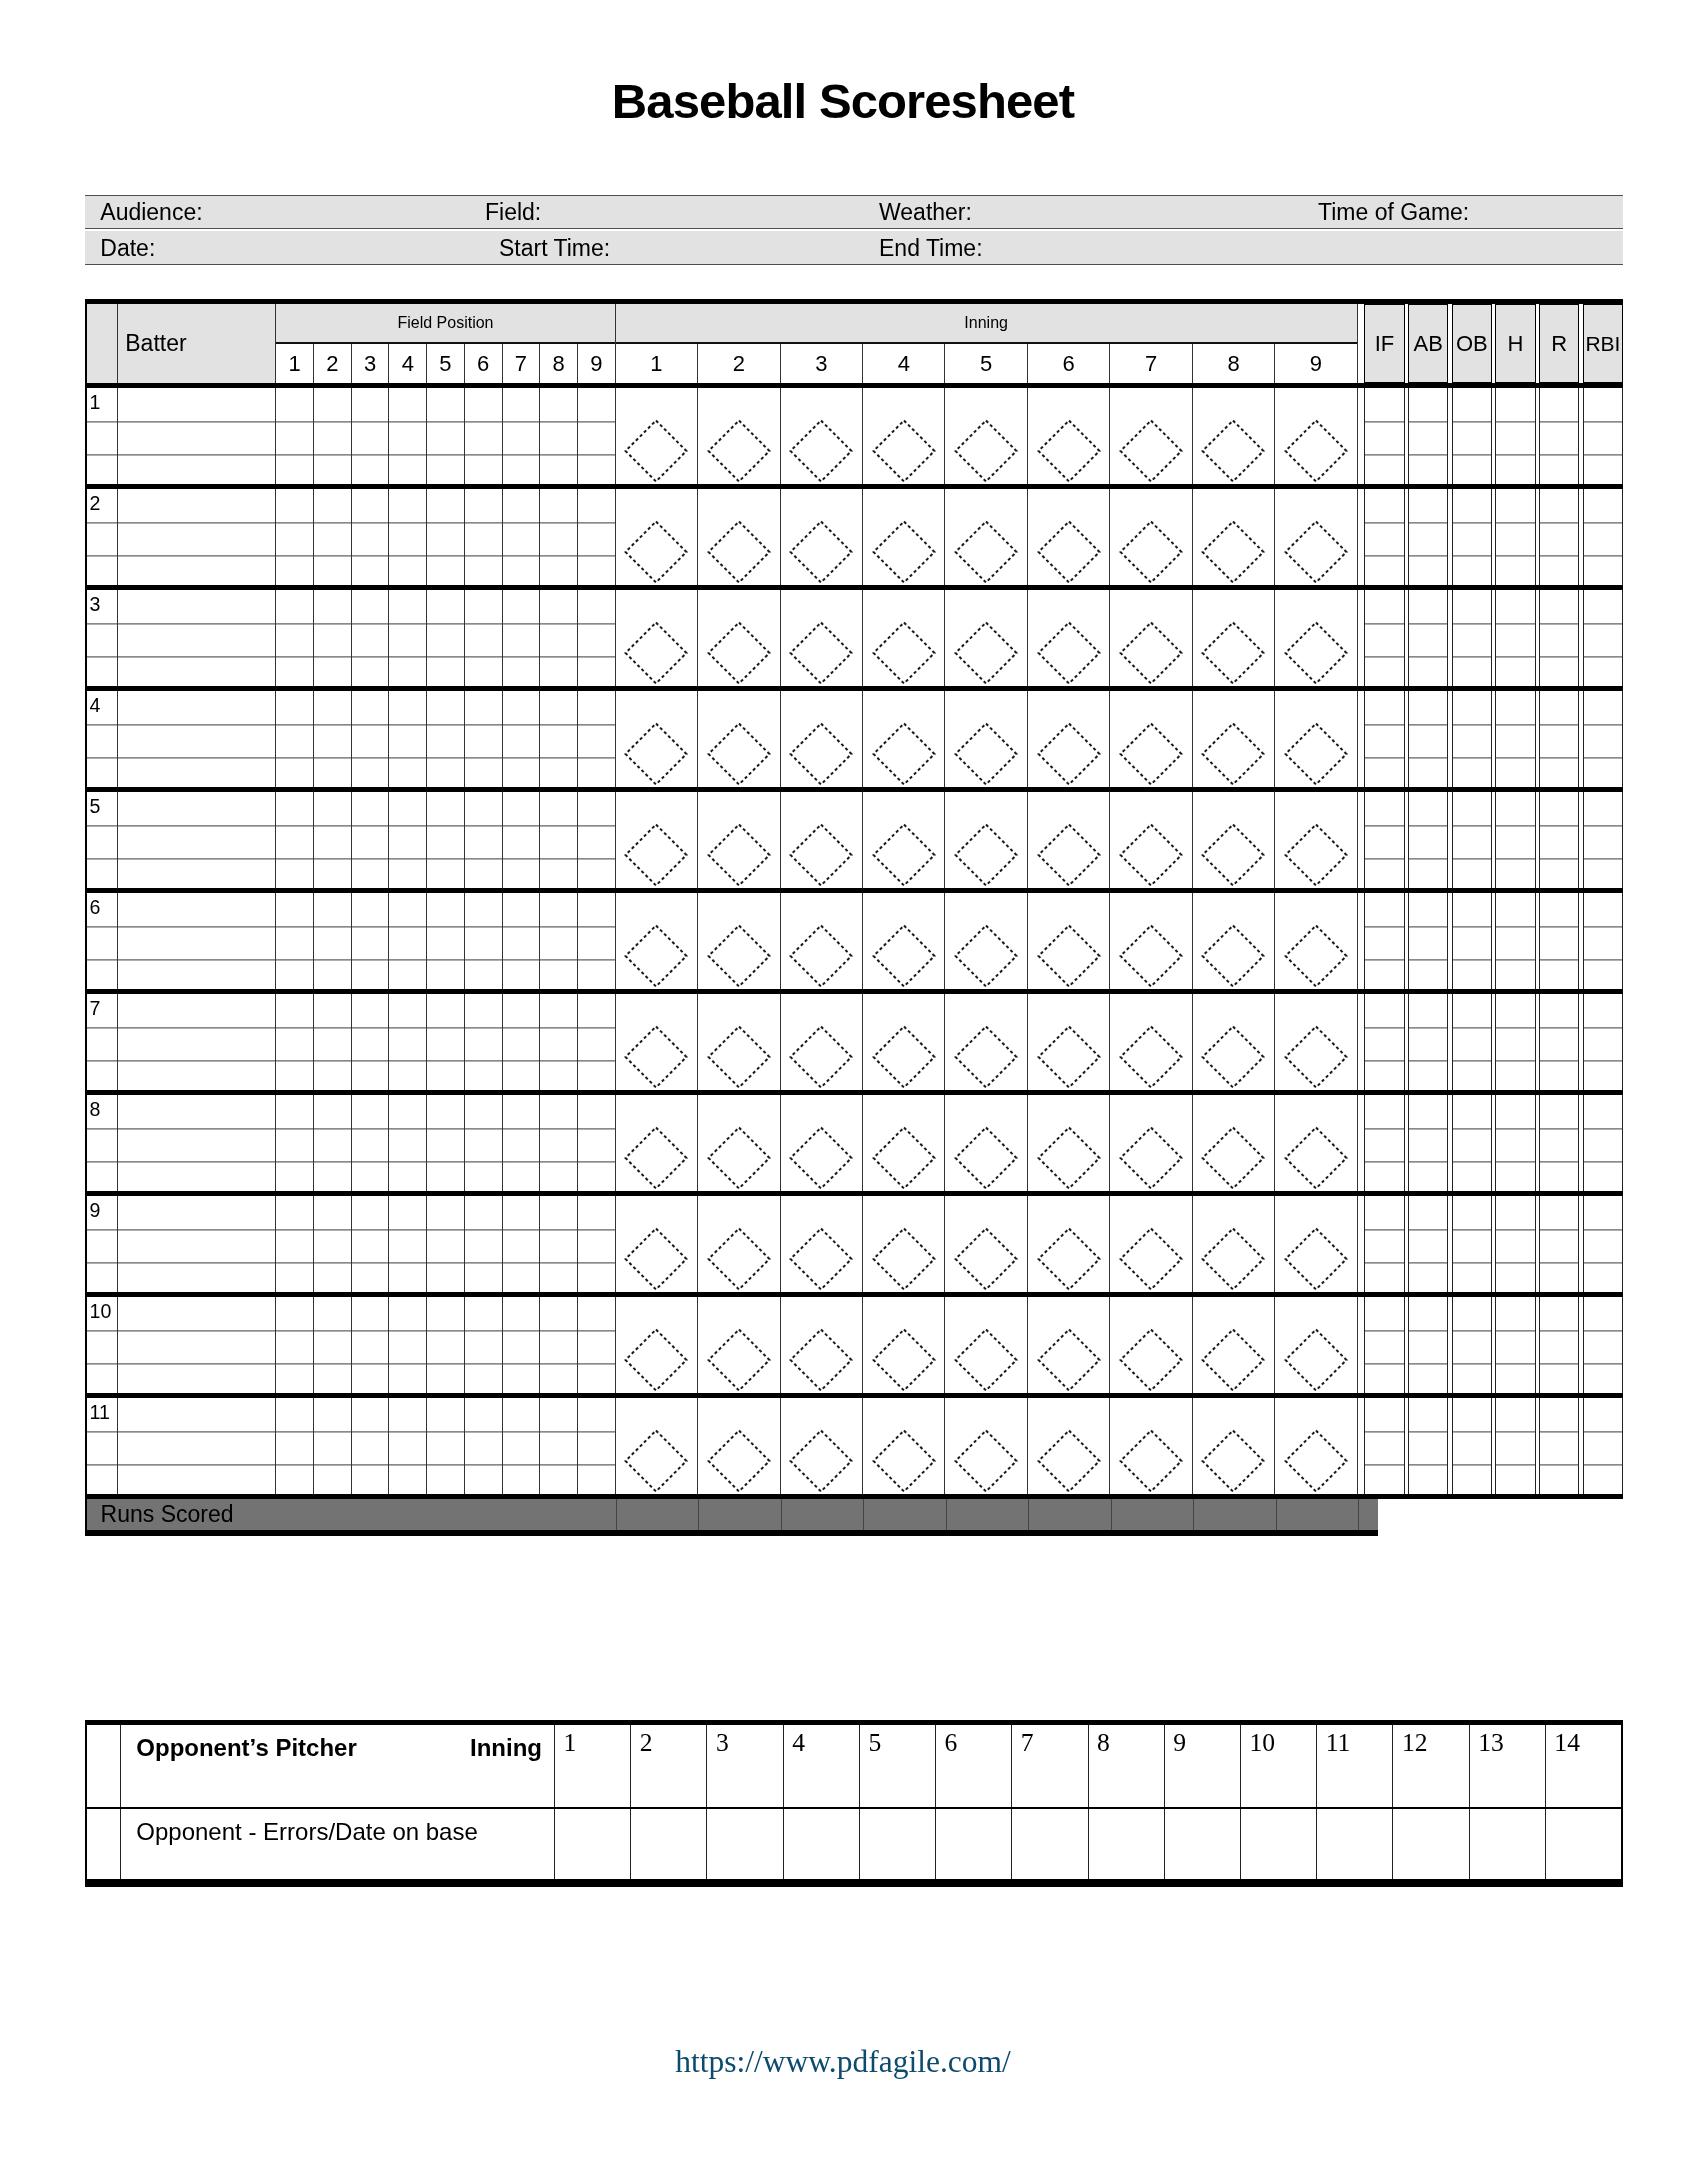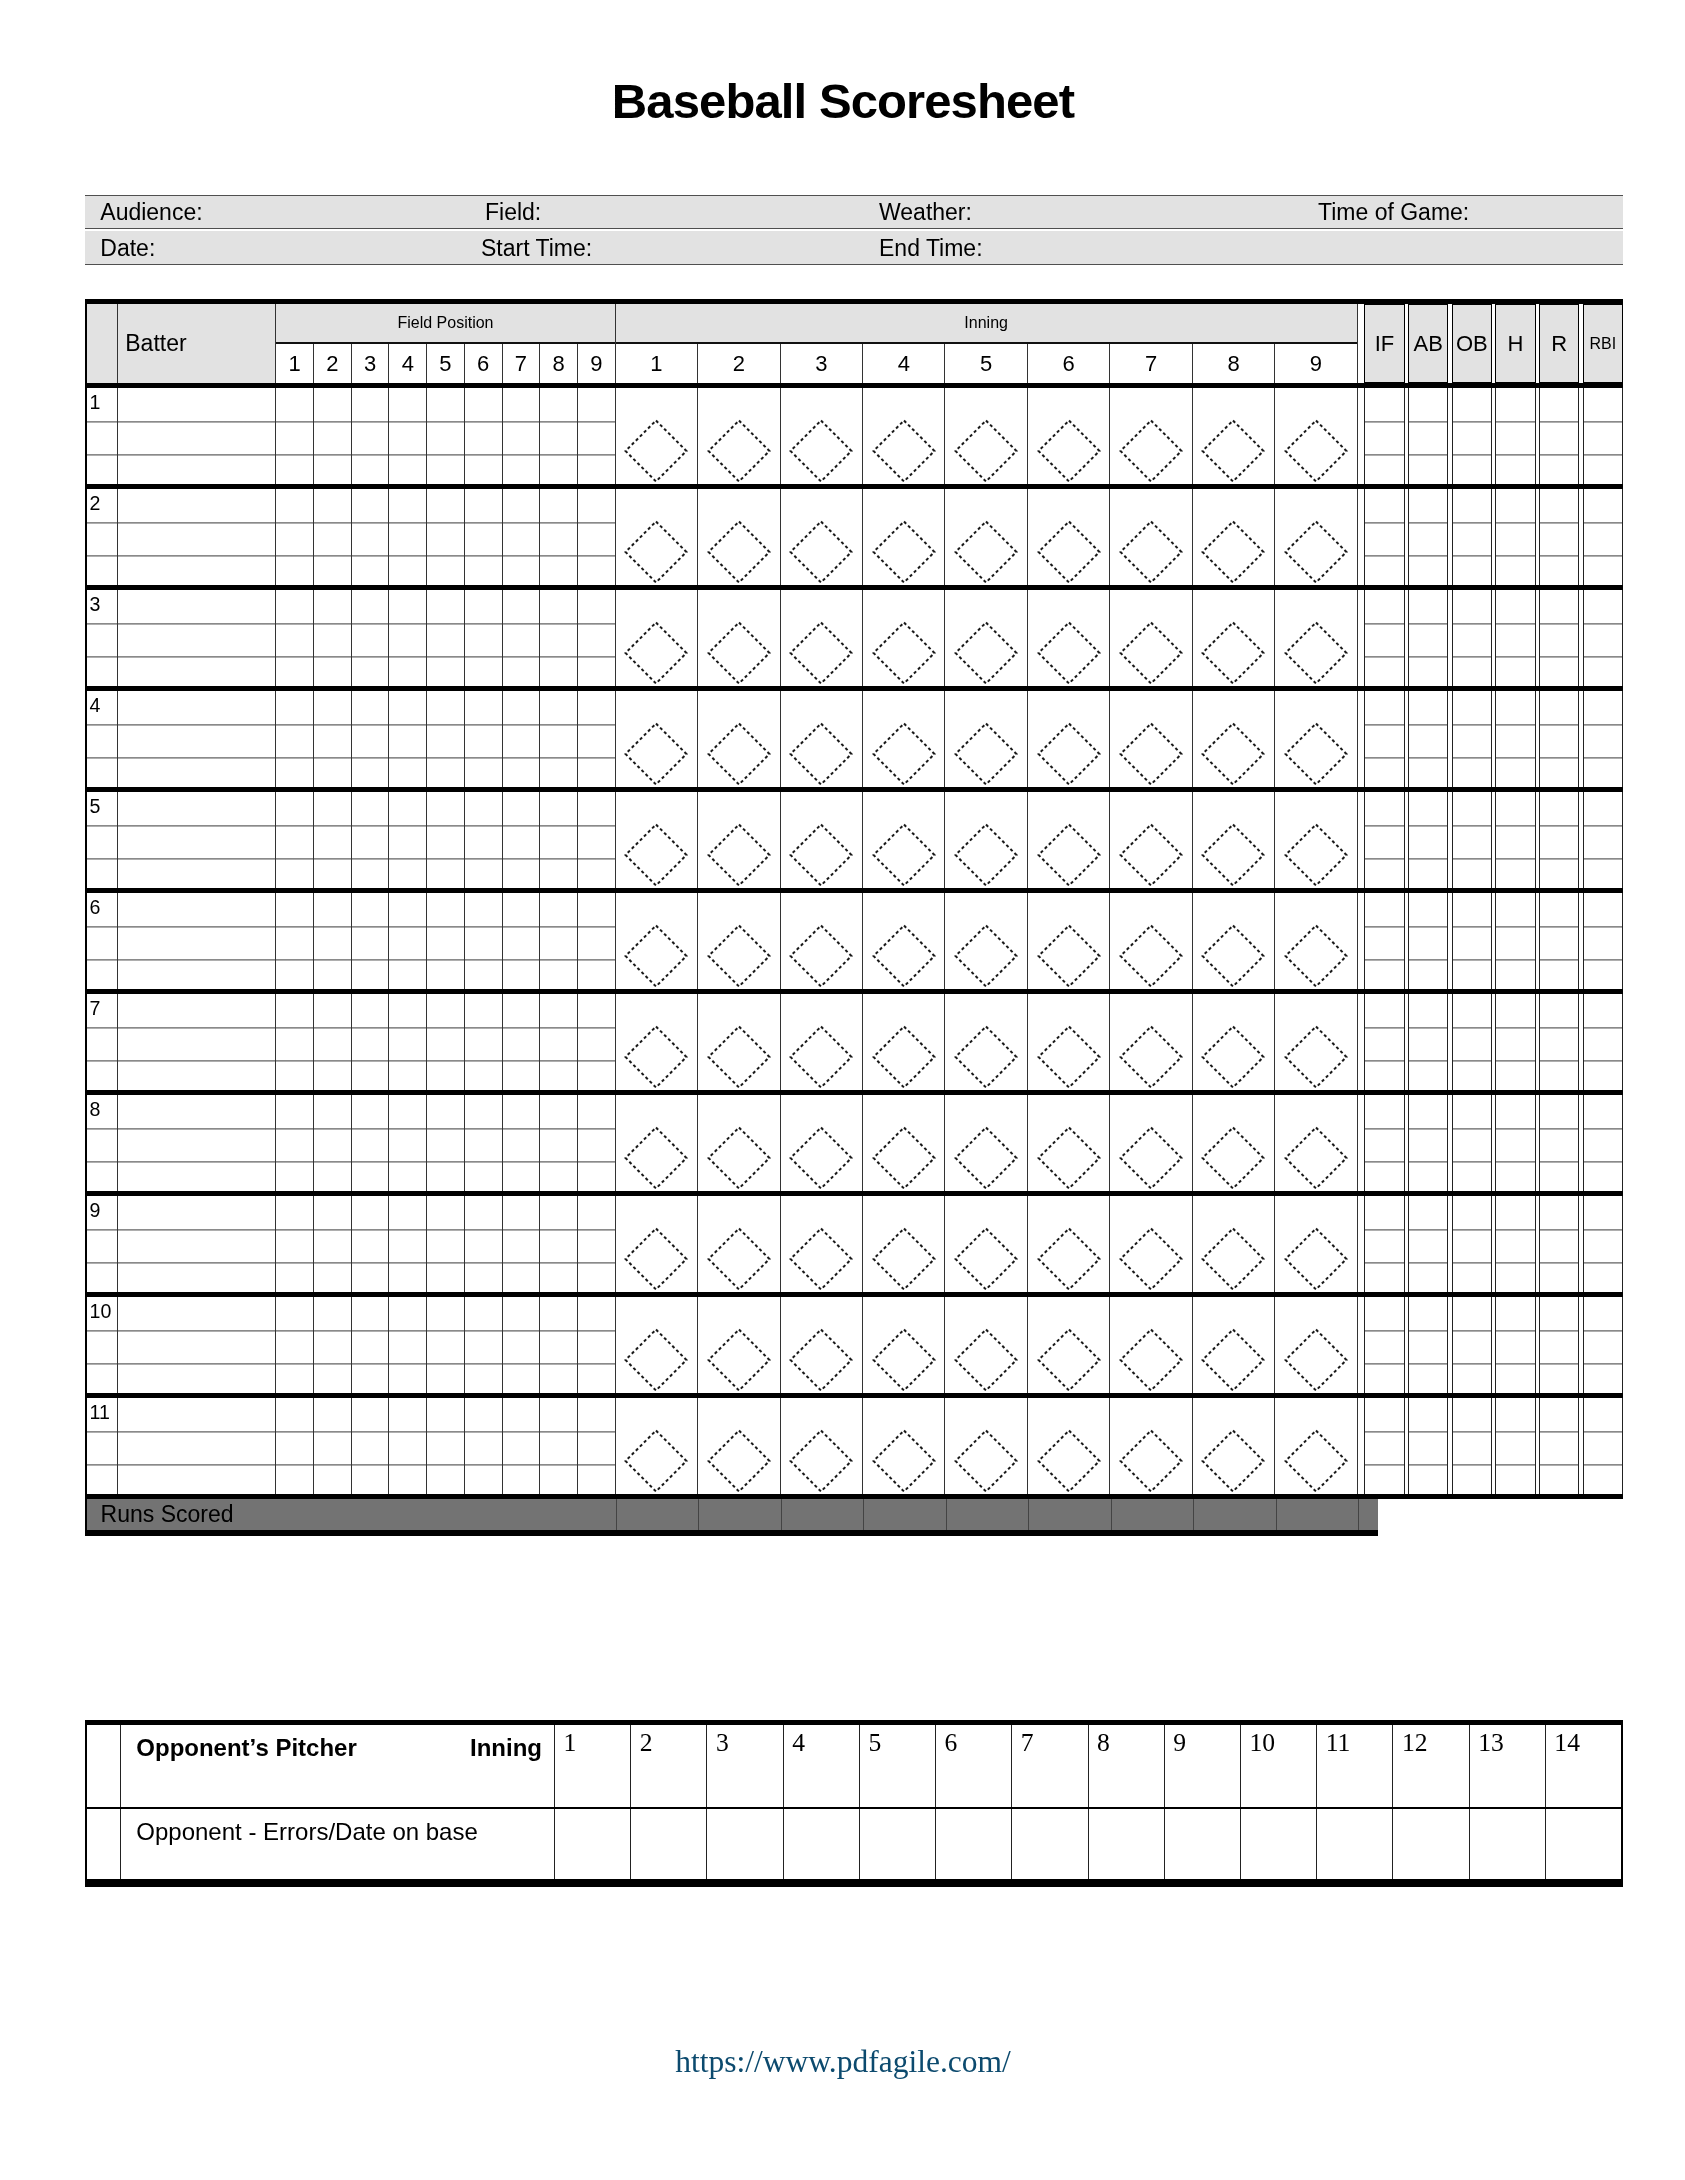--- a/index.html
+++ b/index.html
@@ -40,21 +40,21 @@
   .h-title { height:40px; background:#e2e2e2; border-bottom:2.6px solid #111;
              display:flex; align-items:center; justify-content:center; font-size:16px; }
   .h-nums  { flex:1; display:flex; background:#fff; }
   .h-ncell { flex:1; display:flex; align-items:center; justify-content:center;
              font-size:22px; border-right:1.7px solid #333; }
   .h-ncell:last-child { border-right:none; }
   .h-gap   { width:6.8px; background:#fff; }
   .h-stats { width:259px; display:flex; gap:3.4px; background:#fff; }
   .stat-head { flex:1; background:#e2e2e2; border:1.7px solid #000;
                display:flex; align-items:center; justify-content:center; font-size:22px; }
-  .stat-head.small { font-size:16px; }
+  .stat-head.small { font-size:21px; }
   
   .blk { display:flex; height:101px; border-bottom:5.1px solid #000; }
   .sub3 {
     background-image:linear-gradient(#8a8a8a,#8a8a8a),linear-gradient(#8a8a8a,#8a8a8a);
     background-size:100% 1.7px,100% 1.7px; background-position:0 33px,0 66px;
     background-repeat:no-repeat,no-repeat;
   }
   .b-num    { width:31.5px; border-right:1.7px solid #333; font-size:19.6px; padding:2.6px 0 0 2.6px; }
   .b-batter { width:158px; border-right:1.7px solid #333; }
   .b-fp   { width:340px; display:flex; border-right:1.7px solid #333; }
@@ -107,21 +107,21 @@
   <div class="title">Baseball Scoresheet</div>
 
   <div class="info-bar" id="bar1">
       <span class="bar-label" style="left: 15.3px;">Audience:</span>
       <span class="bar-label" style="left: 400px;">Field:</span>
       <span class="bar-label" style="left: 794px;">Weather:</span>
       <span class="bar-label" style="left: 1233px;">Time of Game:</span>
     </div>
   <div class="info-bar" id="bar2">
       <span class="bar-label" style="left: 15.3px;">Date:</span>
-      <span class="bar-label" style="left: 396px;">Start Time:</span>
+      <span class="bar-label" style="left: 414px;">Start Time:</span>
       <span class="bar-label" style="left: 794px;">End Time:</span>
     </div>
 
   <div id="mtable">
     <div class="mt-head">
       <div class="h-num"></div>
       <div class="h-batter">Batter</div>
       <div class="h-group h-fp">
         <div class="h-title">Field Position</div>
         <div class="h-nums" id="fp-nums">

